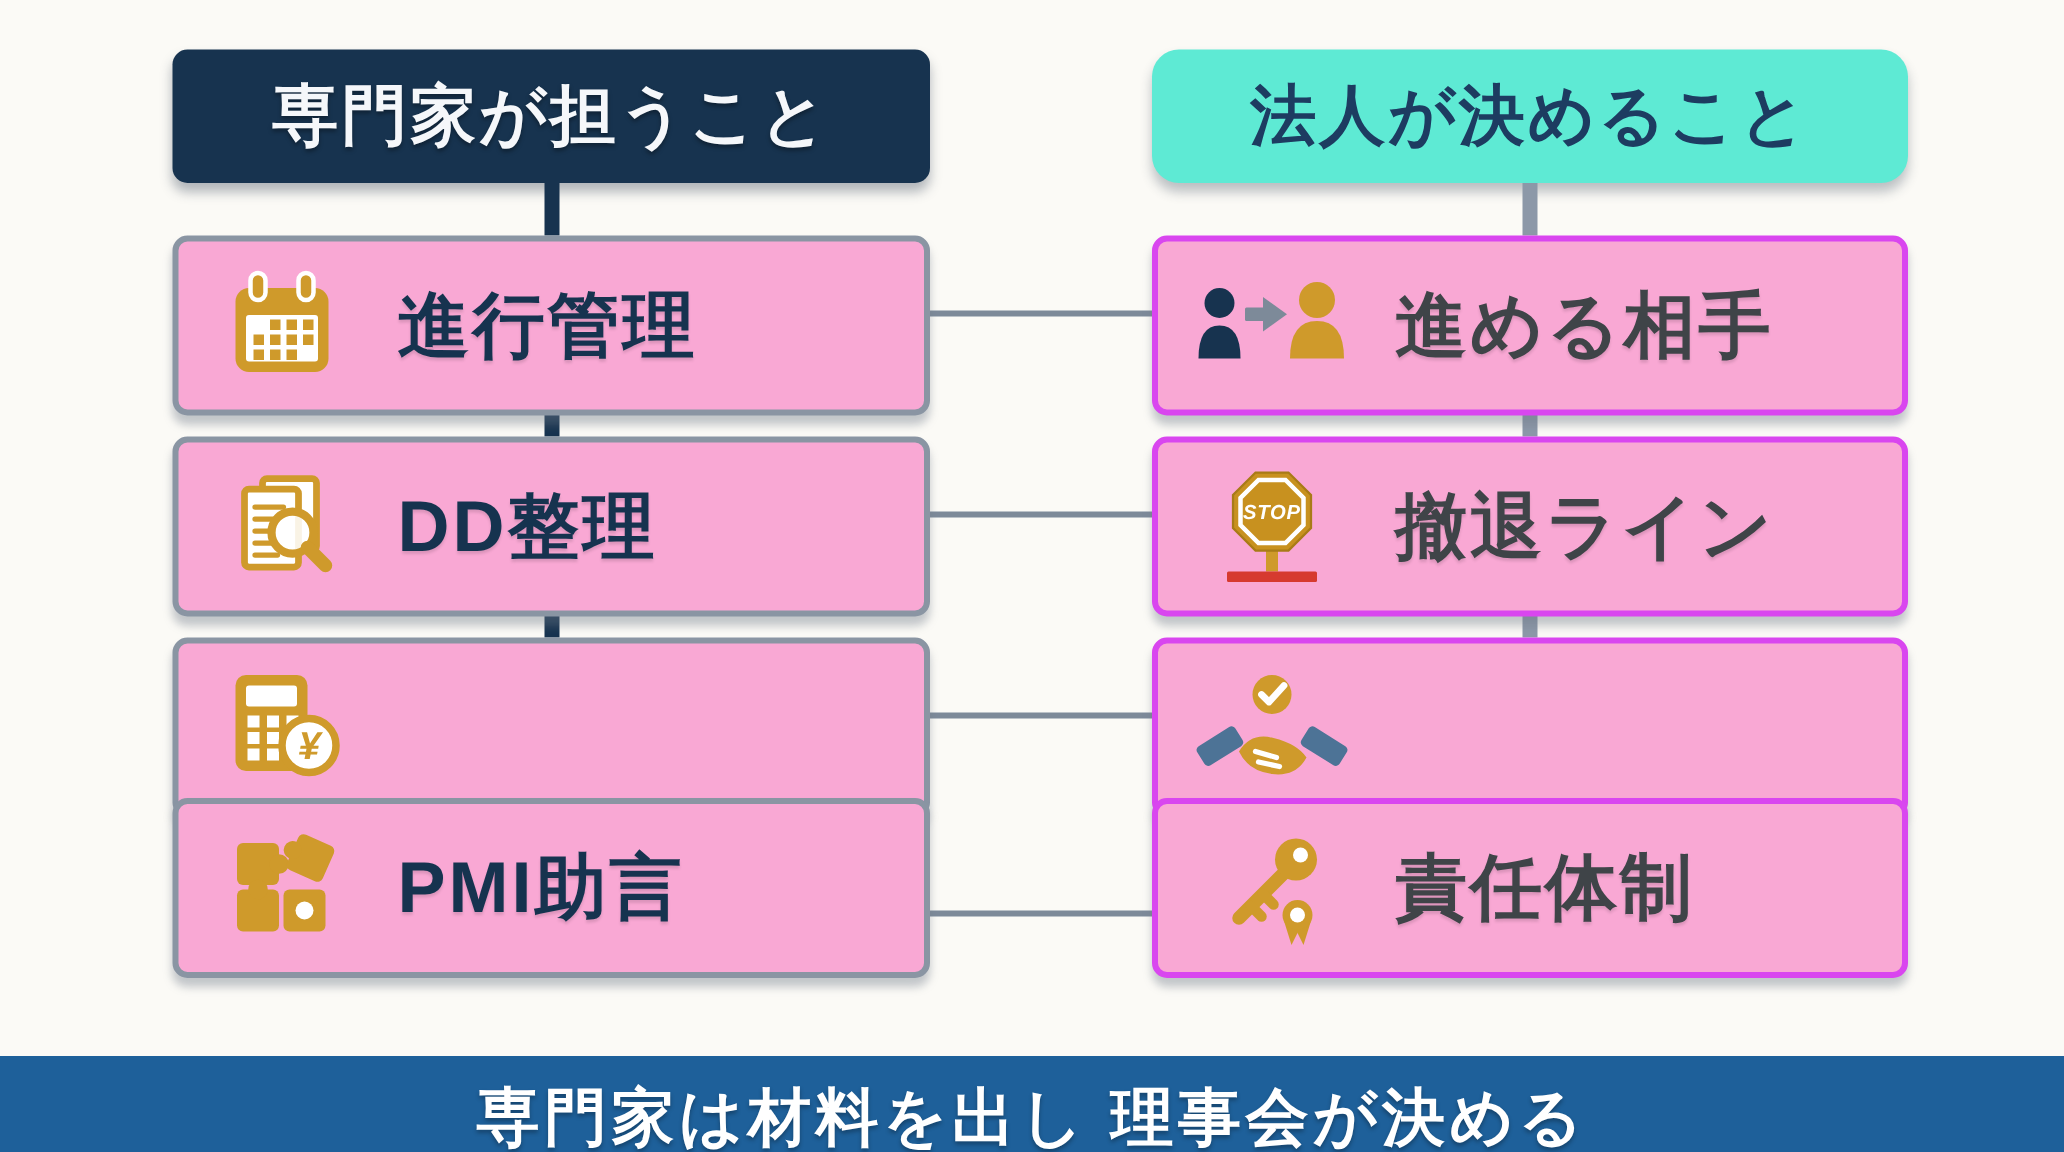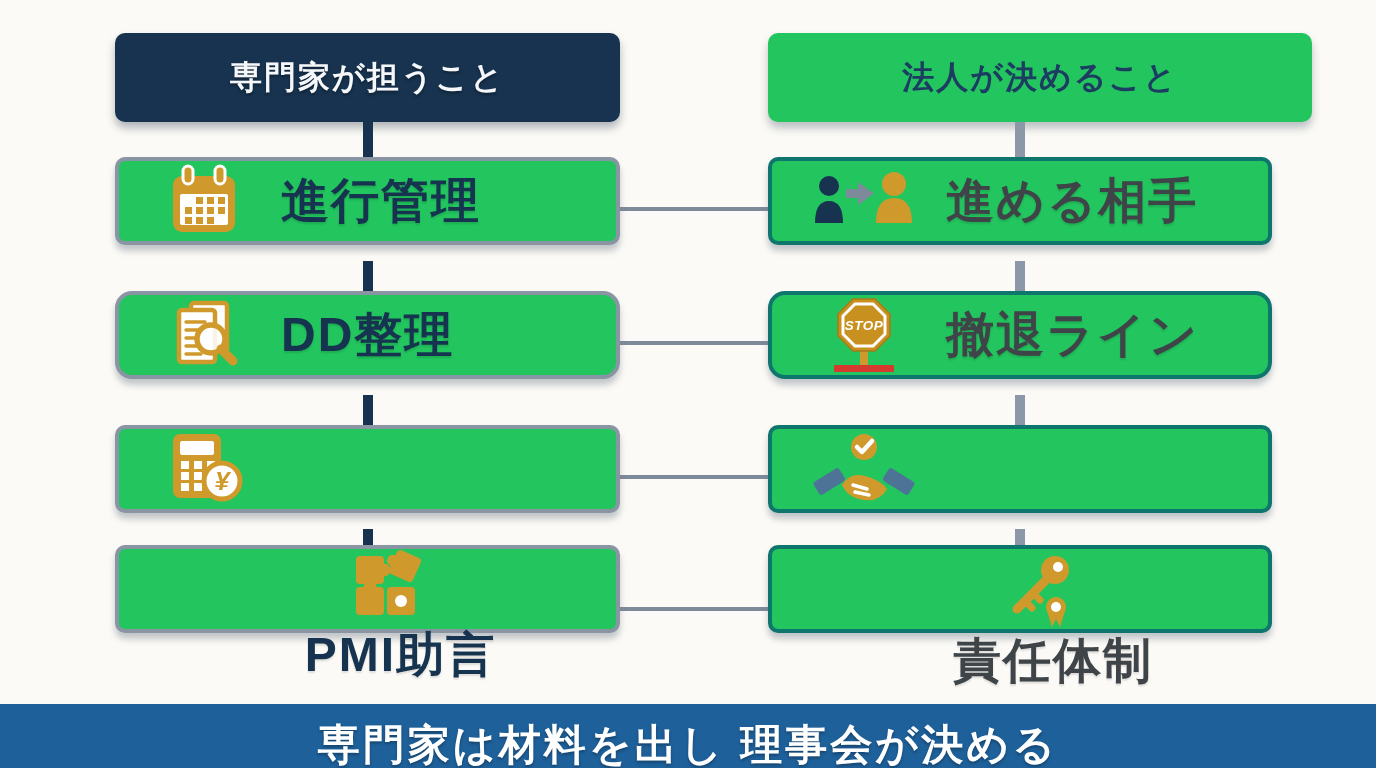--- a/index.html
+++ b/index.html
@@ -1,25 +1,25 @@
 <!DOCTYPE html>
 <html><head>
 <meta charset="utf-8">
 <style>
   * { margin:0; padding:0; box-sizing:border-box; }
   html,body { width:1376px; height:768px; }
   body { background:#fbfaf6; font-family:"Liberation Sans","DejaVu Sans",sans-serif; position:relative; overflow:hidden; }
   .stage { position:absolute; inset:0; }
-  .hdr { position:absolute; top:33px; height:89px; border-radius:10px; display:flex; align-items:center; justify-content:center; font-size:32px; font-weight:800; letter-spacing:2px; }
+  .hdr { position:absolute; top:33px; height:89px; border-radius:10px; display:flex; align-items:center; justify-content:center; font-size:44px; font-weight:800; letter-spacing:2px; }
   .hdr-left { left:115px; width:505px; background:#17334f; color:#f5f7fa; box-shadow:0 6px 8px rgba(40,55,75,.35); text-shadow:0 2px 3px rgba(0,0,0,.35); }
-  .hdr-right { left:768px; width:544px; background:#22c55e; color:#1d3c61; box-shadow:0 6px 8px rgba(40,55,75,.3); }
-  .box { position:absolute; height:88px; background:#22c55e; border-radius:10px; display:flex; align-items:center; padding-left:38px; }
+  .hdr-right { left:768px; width:504px; background:#5eead4; color:#1d3c61; box-shadow:0 6px 8px rgba(40,55,75,.3);border-radius:18px; }
+  .box { position:absolute; height:120px; background:#f9a8d4; border-radius:10px; display:flex; align-items:center; padding-left:22px; }
   .box-left { left:115px; width:505px; border:4px solid #8a95a3; box-shadow:0 6px 6px rgba(110,120,135,.4); }
-  .box-right { left:768px; width:504px; border:4px solid #0f766e; box-shadow:0 6px 6px rgba(110,120,135,.4); }
-  .r1 { top:157px; } .r2 { top:291px;border-radius:17px; } .r3 { top:425px; } .r4 { top:545px;flex-direction:column; }
+  .box-right { left:768px; width:504px; border:4px solid #d946ef; box-shadow:0 6px 6px rgba(110,120,135,.4); }
+  .r1 { top:157px; } .r2 { top:291px; } .r3 { top:425px; } .r4 { top:532px; }
   .icon-slot { width:96px; display:flex; justify-content:center; align-items:center; flex-shrink:0;font-style:italic; }
   .box-right .icon-slot { width:108px; }
   .lbl { font-size:48px; font-weight:800; margin-left:28px; letter-spacing:2px; white-space:nowrap; text-shadow:0 2px 2px rgba(0,0,0,.12); }
   .lbl-navy { color:#16334f; }
   .lbl-gray { color:#3f4448; }
   .vconn { position:absolute; width:10px; }
   .vconn-navy { background:#17334f; left:363px; }
   .vconn-gray { background:#8c98a8; left:1015px; }
   .vc1 { top:122px; height:35px; } .vc2 { top:261px; height:30px; }
   .vc3 { top:395px; height:30px; } .vc4 { top:529px; height:30px; }

